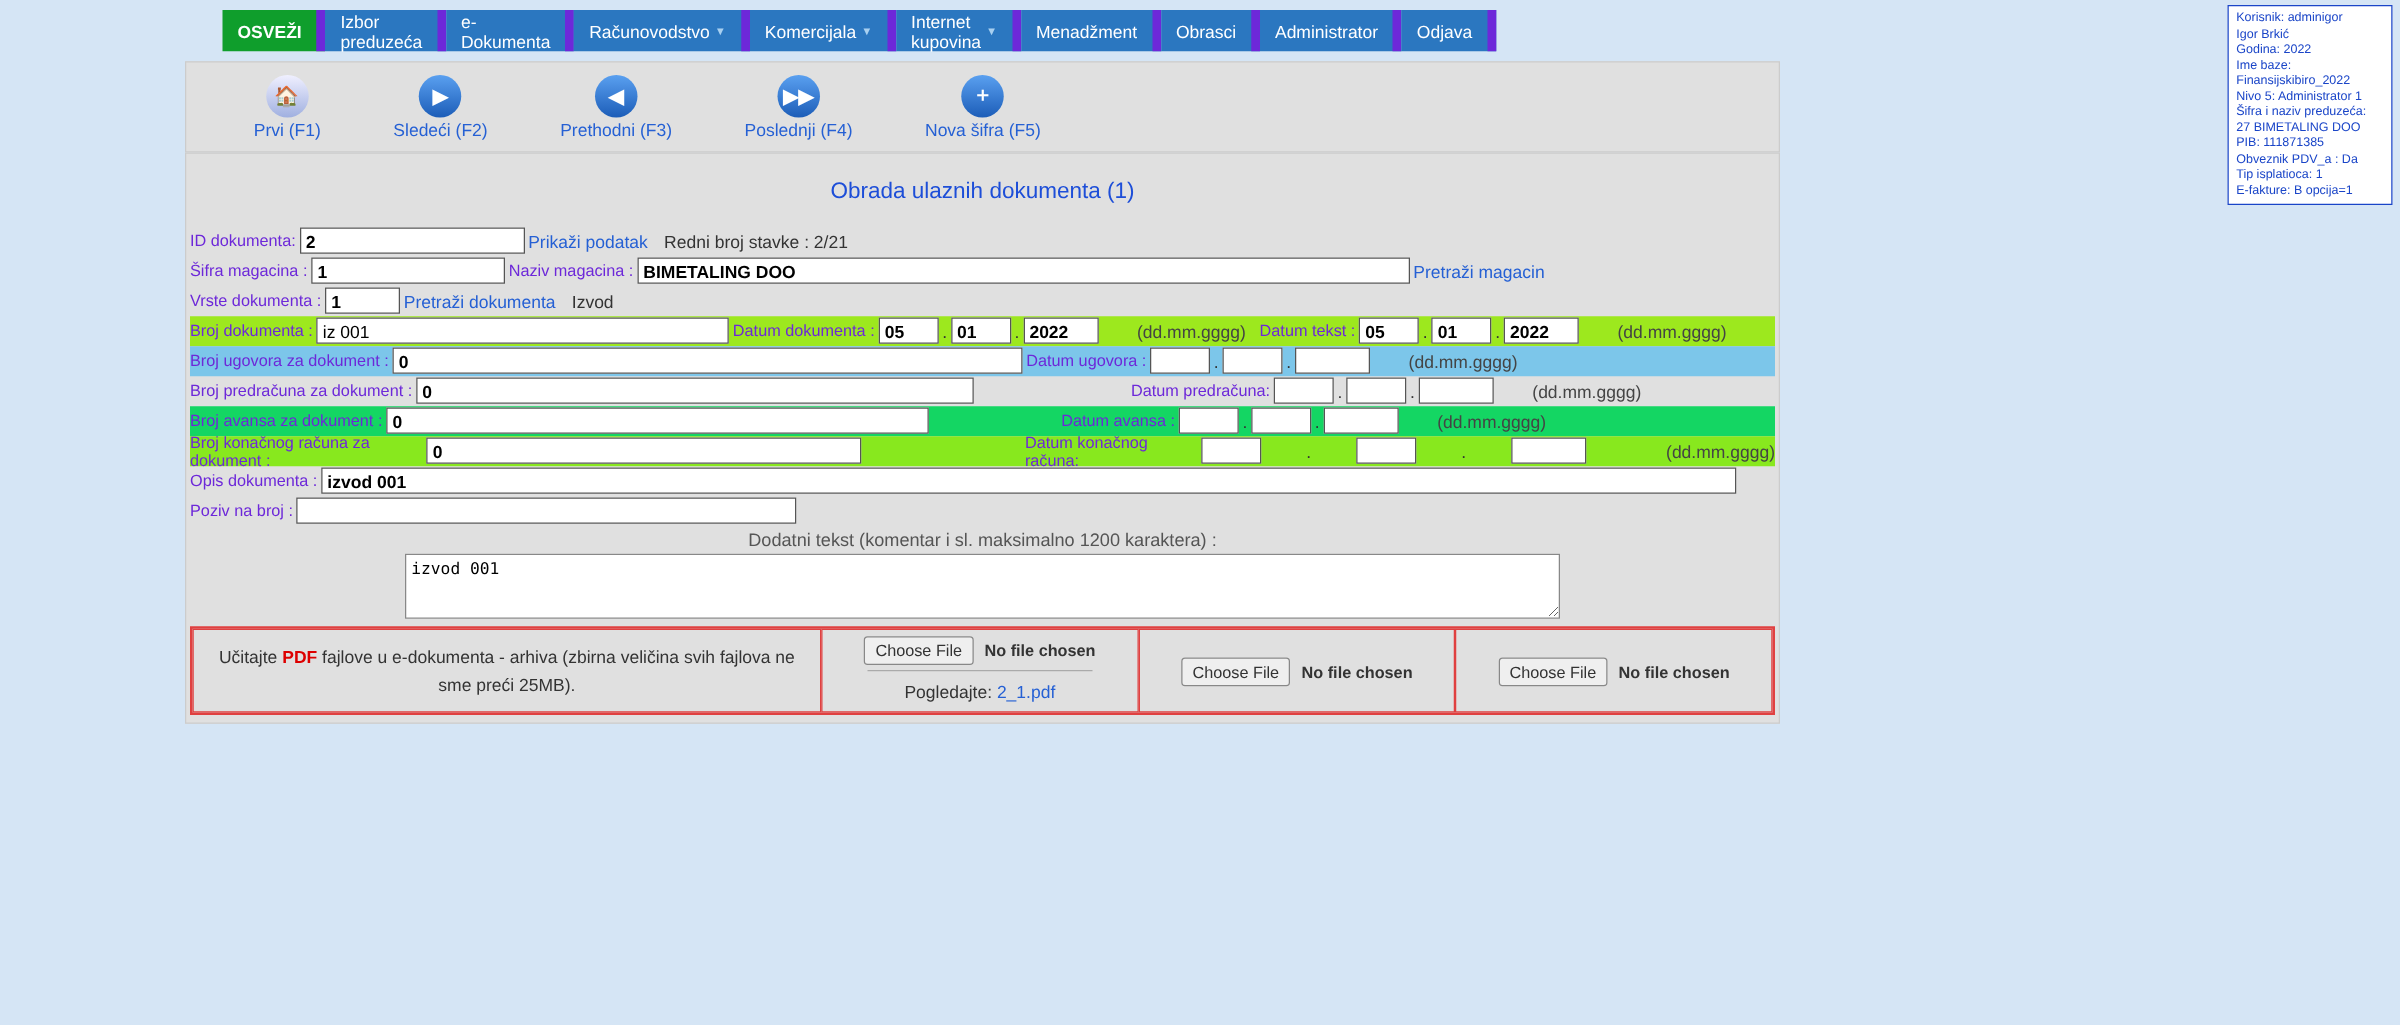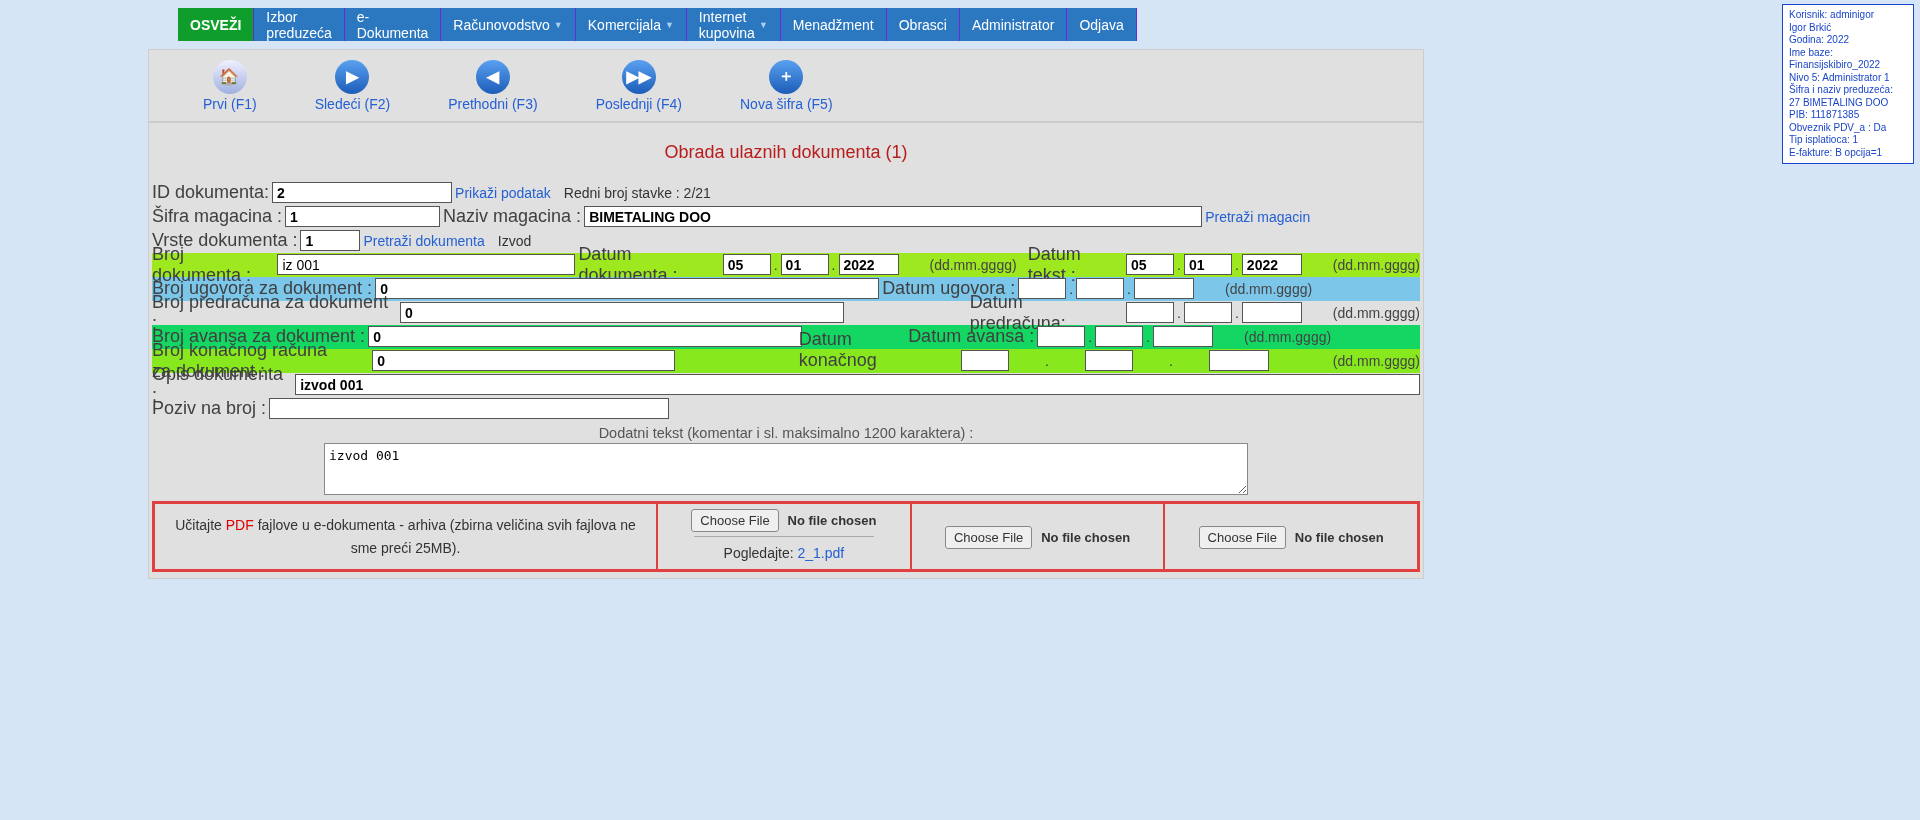--- a/index.html
+++ b/index.html
@@ -29,21 +29,21 @@
   .menubar {
     margin: 8px 0 0 178px;
     display: flex;
     height: 33px;
     width: 914px;
   }
   .menubar .mitem {
     background: #2b77c0;
     color: #fff;
     padding: 8px 12px;
-    border-right: 1px solid #6d28d9;
+    border-right: 7px solid #6d28d9;
     font-size: 14px;
     cursor: pointer;
     display: flex;
     align-items: center;
     gap: 4px;
   }
   .menubar .mitem.active { background: #0f9e2c; font-weight: bold; }
   .caret { font-size: 9px; color: #a8d0f0; }
   .container {
     margin: 8px 0 0 148px;
@@ -55,26 +55,26 @@
     height: 73px;
     display: flex;
     align-items: center;
     gap: 58px;
     padding-left: 54px;
   }
   .tbtn { display:flex; flex-direction:column; align-items:center; color:#2560d4; font-size:14px; cursor:pointer; gap:2px; }
   .ticon { width:34px; height:34px; border-radius:50%; display:flex; align-items:center; justify-content:center; background:linear-gradient(#5aa0f0,#1c5db8); color:#fff; font-size:16px; font-weight:bold; }
   .ticon.home { background:linear-gradient(#f0f0ff,#a0b0e0); }
   .form-area { background:#e0e0e0; border:1px solid #ccc; padding:5px 3px 6px 3px; }
-  .ftitle { text-align:center; font-size:18px; padding:14px 0 18px 0; color:#b91c1c; }
+  .ftitle { text-align:center; font-size:18px; padding:14px 0 18px 0; color:#1d4ed8; }
   .frow { display:flex; align-items:center; padding:0 0 1px 0; height:24px; gap:3px; }
-  .frow label { font-size:18px; color:#404040; }
+  .frow label { font-size:13px; color:#6d28d9; }
   .frow input[type=text] { border:1px solid #555; font-size:14px; padding:1px 4px; height:21px; background:#fff; }
   .link { color:#2560d4; cursor:pointer; }
-  .redtxt { color:#d00; font-weight:normal; }
+  .redtxt { color:#d00; font-weight:bold; }
   .bg-lime { background:#9de81e; }
   .bg-sky  { background:#7cc6ea; }
   .bg-green{ background:#14d663; }
   .bg-lime2{ background:#88e81e;gap:36px; }
   .hint { color:#444;margin-left:28px; }
   textarea { font-family:monospace; font-size:13px; border:1px solid #888; padding:4px; }
   .upload-wrap { border:2px solid #e04040; margin-top:6px; display:flex; background:#e0e0e0; }
   .upload-cell { border:1px solid #e04040; padding:8px 12px; display:flex; align-items:center; justify-content:center; flex-direction:column; font-size:14px; }
   .upload-cell.msg { width:508px; text-align:center; line-height:1.6; }
   .upload-cell.f1 { width:256px; }

